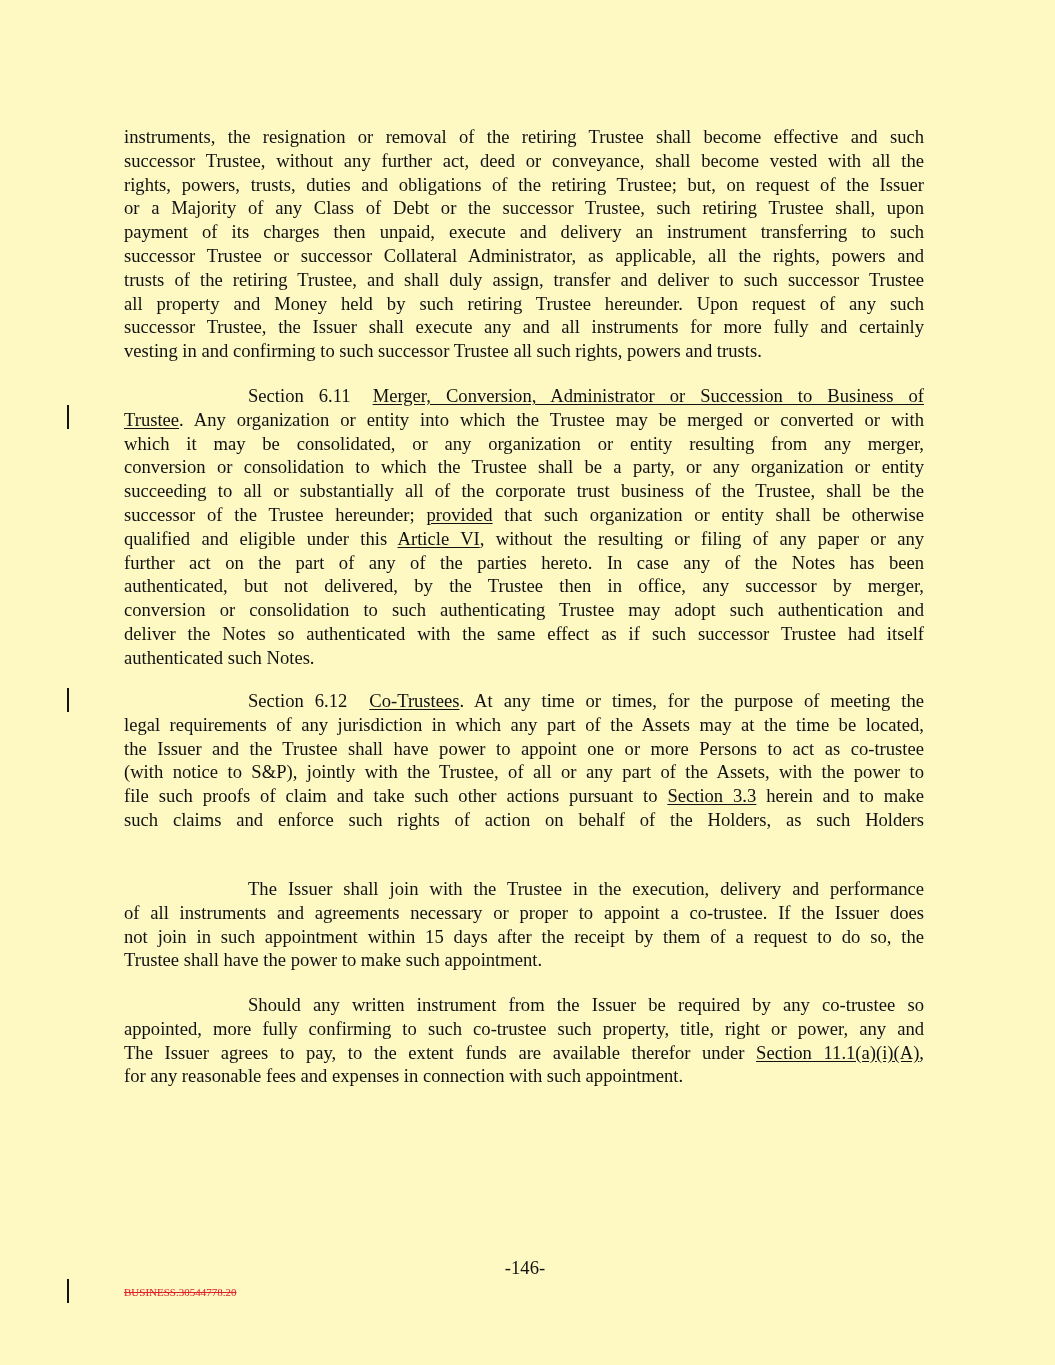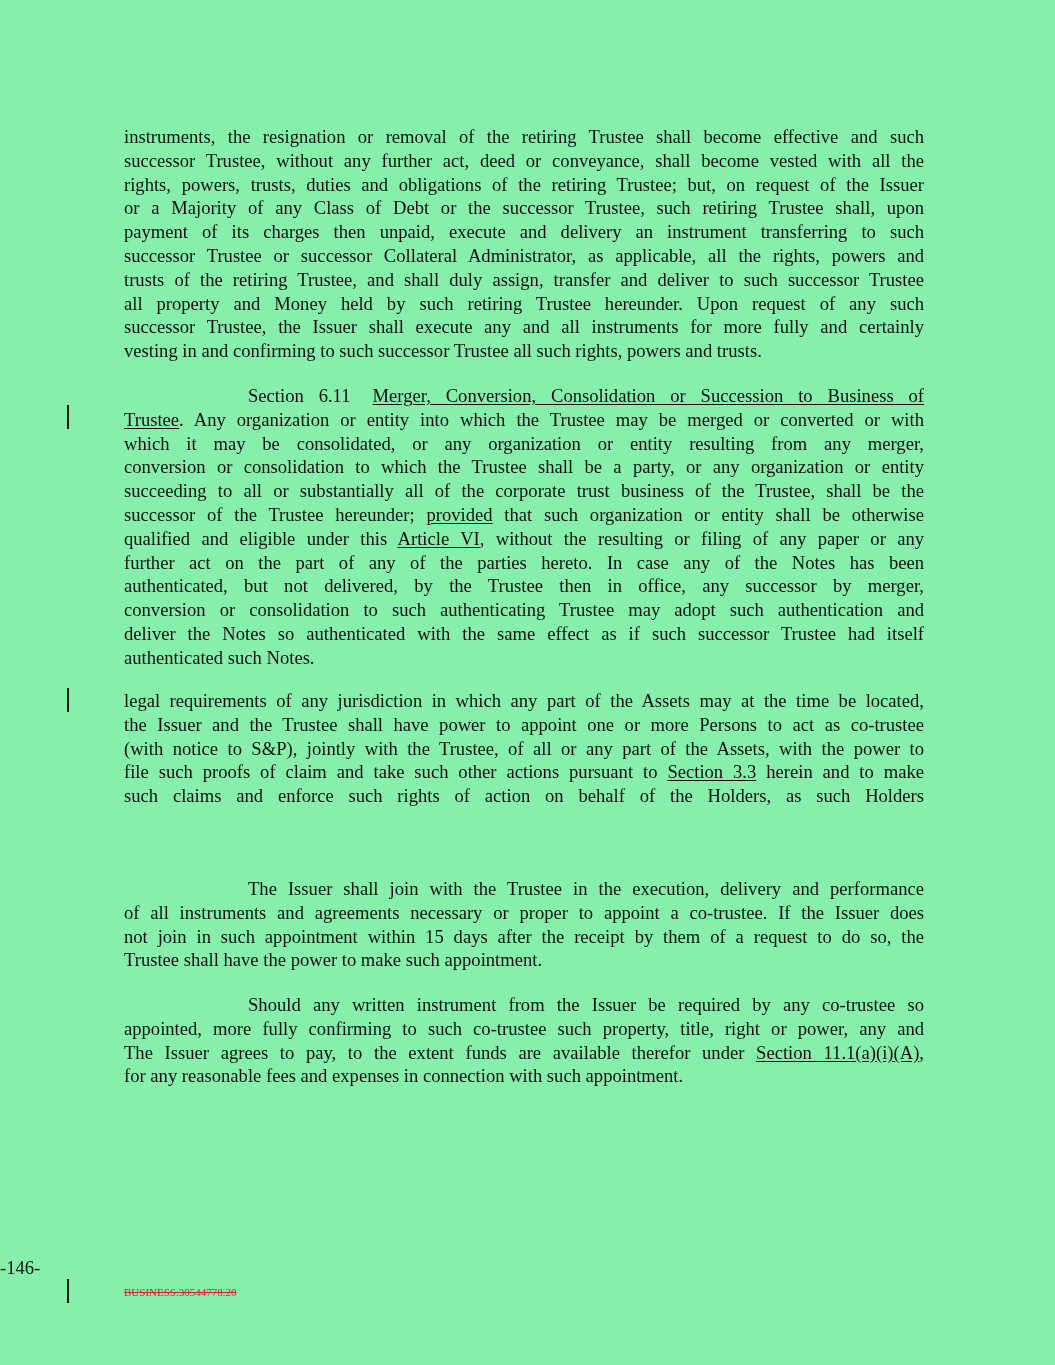--- a/index.html
+++ b/index.html
@@ -1,25 +1,25 @@
 <!DOCTYPE html>
 <html><head>
 <meta charset="utf-8">
 <style>
   html, body { margin: 0; padding: 0; background: #ffffff; }
   body { width: 1055px; height: 1365px; position: relative; overflow: hidden; }
-  .page { position: absolute; left: 0; top: 0; width: 1055px; height: 1365px; background: #86efac; }
+  .page { position: absolute; left: 0; top: 0; width: 1055px; height: 1365px; background: #fef9c3; }
   .para { position: absolute; left: 124px; width: 800px; font-family: "Liberation Serif", serif; font-size: 18.6px; color: #111; }
   .line { height: 23.8px; line-height: 23.8px; white-space: nowrap; text-align: justify; text-align-last: justify; }
   .line.last { text-align-last: left; }
   .indent { padding-left: 124px; }
   .u { text-decoration: underline; text-underline-offset: 2px; }
   .gap { display: inline-block; width: 22px; }
   .bar { position: absolute; left: 67px; width: 2px; background: #111; }
-  .pagenum { position: absolute; left: 0; width: 1050px; top: 1257px; font-family: "Liberation Serif", serif; font-size: 18.6px; color: #111; }
+  .pagenum { position: absolute; left: 0; width: 1050px; top: 1257px; text-align: center; font-family: "Liberation Serif", serif; font-size: 18.6px; color: #111; }
   .docid { position: absolute; left: 124px; top: 1286px; font-family: "Liberation Serif", serif; font-size: 11px; color: #e0202a; text-decoration: line-through; }
 </style>
 </head>
 <body>
 
 <div class="page">
 
   <div class="para" style="top:125px;">
     <div class="line">instruments, the resignation or removal of the retiring Trustee shall become effective and such</div>
     <div class="line">successor Trustee, without any further act, deed or conveyance, shall become vested with all the</div>
@@ -29,37 +29,40 @@
     <div class="line">successor Trustee or successor Collateral Administrator, as applicable, all the rights, powers and</div>
     <div class="line">trusts of the retiring Trustee, and shall duly assign, transfer and deliver to such successor Trustee</div>
     <div class="line">all property and Money held by such retiring Trustee hereunder.  Upon request of any such</div>
     <div class="line">successor Trustee, the Issuer shall execute any and all instruments for more fully and certainly</div>
     <div class="line last">vesting in and confirming to such successor Trustee all such rights, powers and trusts.</div>
   </div>
 
   <div class="bar" style="top:405px;height:24px;"></div>
   <div class="para" style="top:384px;">
     <div class="line indent">
-      <span>Section 6.11</span><span class="gap"></span><span class="u">Merger, Conversion, Consolidation or Succession to Business of</span>
+      <span>Section 6.11</span><span class="gap"></span><span class="u">Merger, Conversion, Administrator or Succession to Business of</span>
     </div>
     <div class="line"><span class="u">Trustee</span><span>.  Any organization or entity into which the Trustee may be merged or converted or with</span></div>
     <div class="line">which it may be consolidated, or any organization or entity resulting from any merger,</div>
     <div class="line">conversion or consolidation to which the Trustee shall be a party, or any organization or entity</div>
     <div class="line">succeeding to all or substantially all of the corporate trust business of the Trustee, shall be the</div>
     <div class="line"><span>successor of the Trustee hereunder; </span><span class="u">provided</span><span> that such organization or entity shall be otherwise</span></div>
     <div class="line"><span>qualified and eligible under this </span><span class="u">Article VI</span><span>, without the resulting or filing of any paper or any</span></div>
     <div class="line">further act on the part of any of the parties hereto.  In case any of the Notes has been</div>
     <div class="line">authenticated, but not delivered, by the Trustee then in office, any successor by merger,</div>
     <div class="line">conversion or consolidation to such authenticating Trustee may adopt such authentication and</div>
     <div class="line">deliver the Notes so authenticated with the same effect as if such successor Trustee had itself</div>
     <div class="line last">authenticated such Notes.</div>
   </div>
 
   <div class="bar" style="top:688px;height:24px;"></div>
   <div class="para" style="top:689px;">
+    <div class="line indent">
+      <span>Section 6.12</span><span class="gap"></span><span class="u">Co-Trustees</span><span>.  At any time or times, for the purpose of meeting the</span>
+    </div>
     <div class="line">legal requirements of any jurisdiction in which any part of the Assets may at the time be located,</div>
     <div class="line">the Issuer and the Trustee shall have power to appoint one or more Persons to act as co-trustee</div>
     <div class="line">(with notice to S&amp;P), jointly with the Trustee, of all or any part of the Assets, with the power to</div>
     <div class="line"><span>file such proofs of claim and take such other actions pursuant to </span><span class="u">Section 3.3</span><span> herein and to make</span></div>
     <div class="line">such claims and enforce such rights of action on behalf of the Holders, as such Holders</div>
   </div>
 
   <div class="para" style="top:877px;">
     <div class="line indent">The Issuer shall join with the Trustee in the execution, delivery and performance</div>
     <div class="line">of all instruments and agreements necessary or proper to appoint a co-trustee.  If the Issuer does</div>

